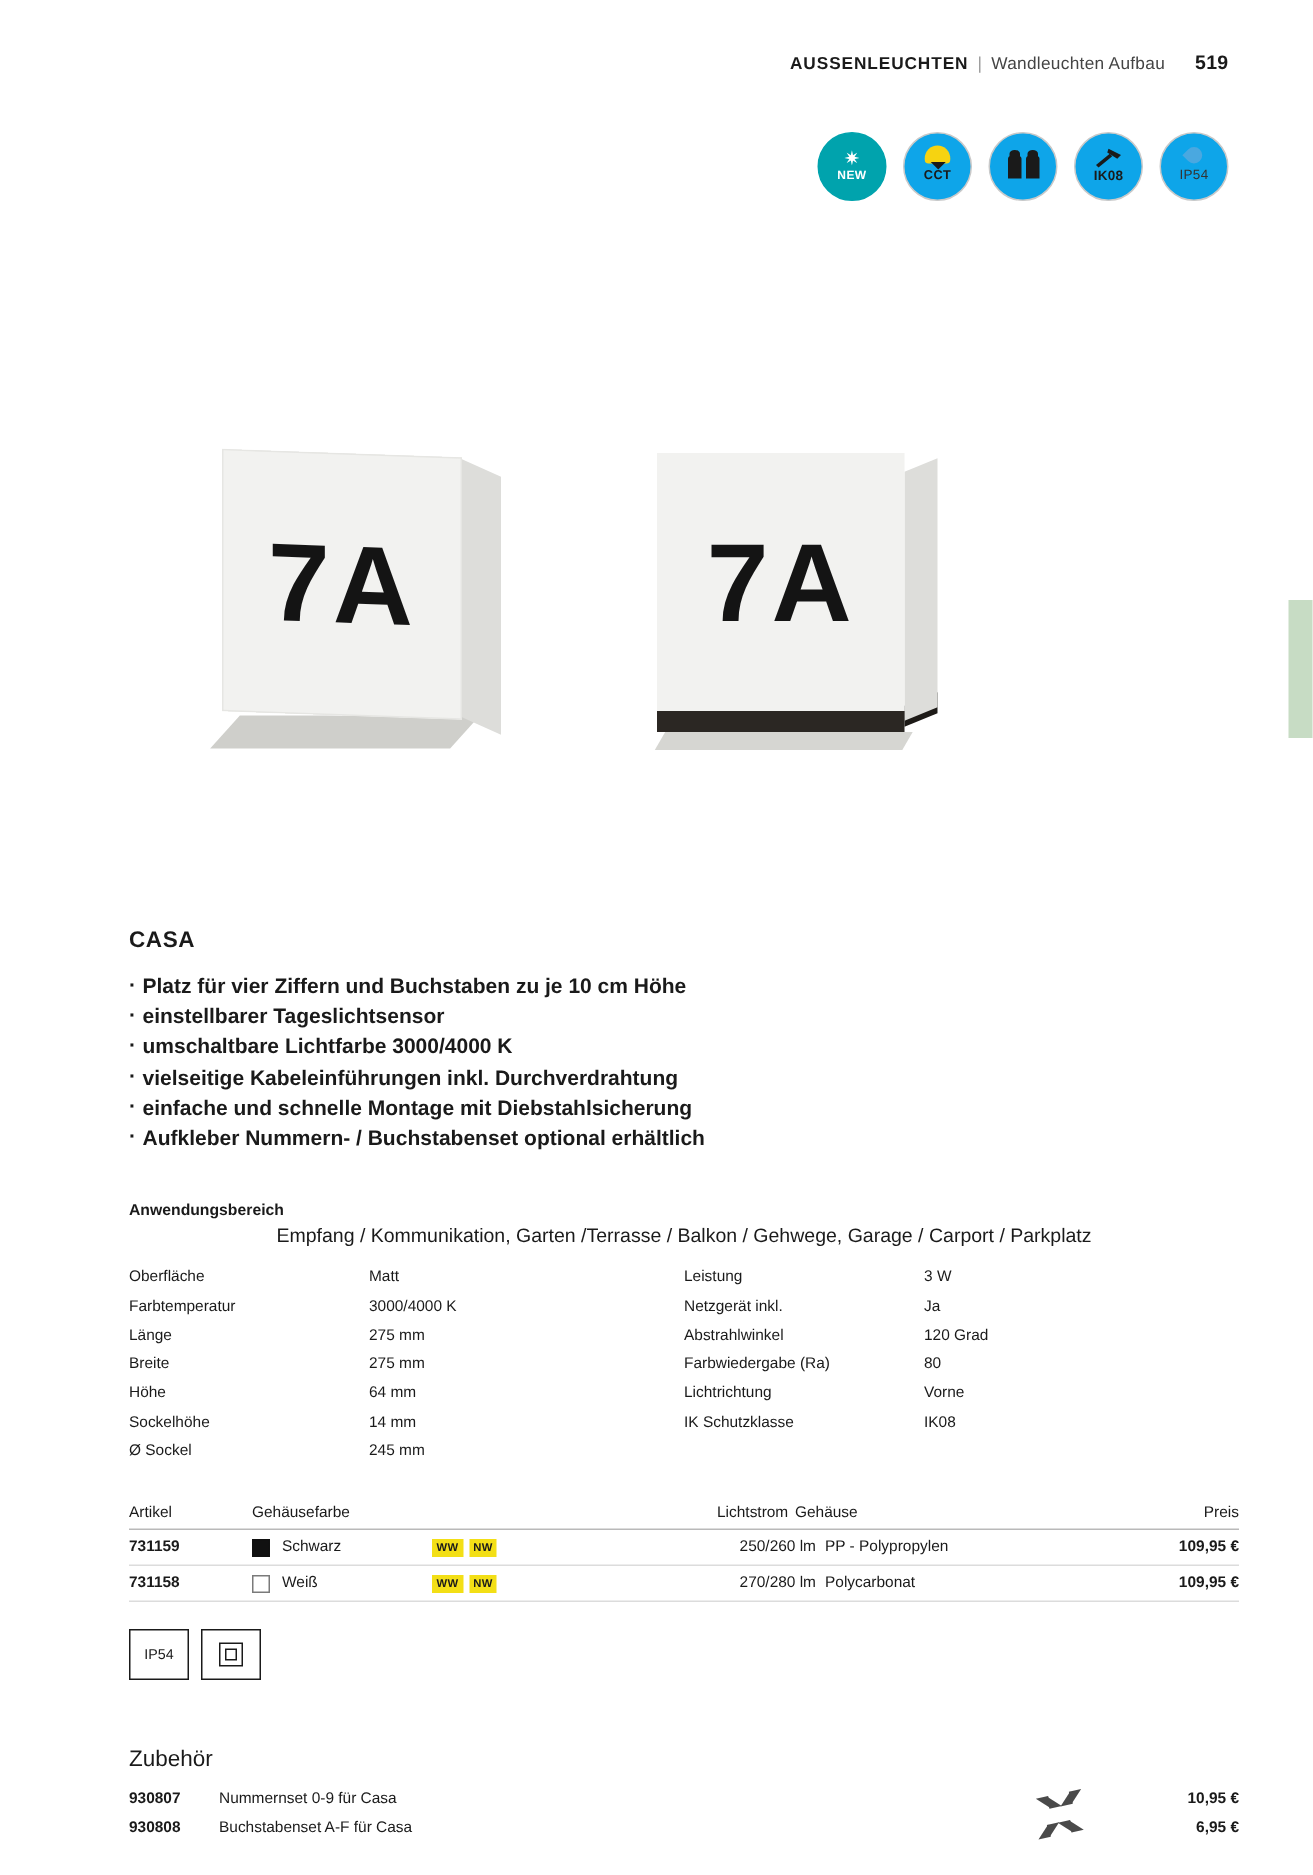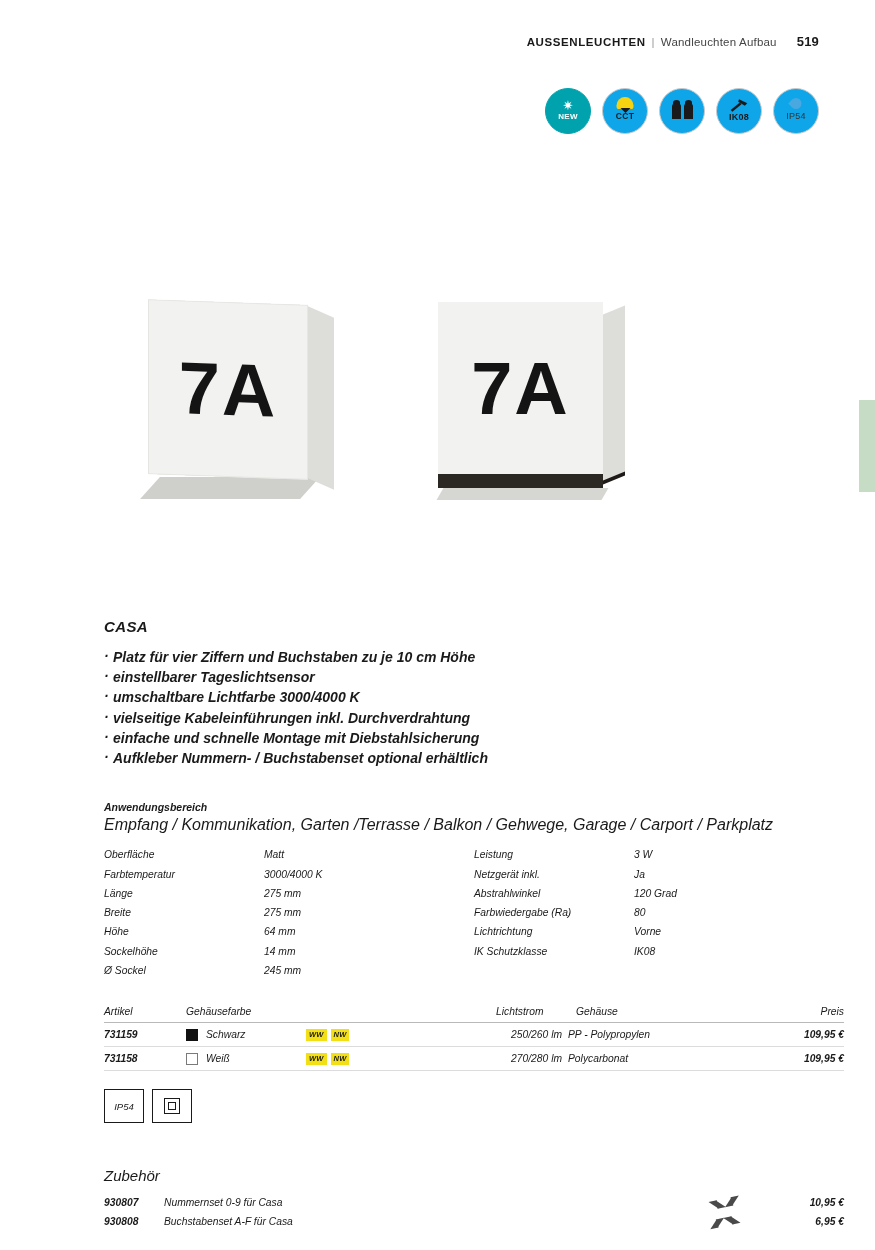--- a/index.html
+++ b/index.html
@@ -183,21 +183,21 @@
 
   
   .side-tab {
     position: absolute;
     right: 0; top: 400px;
     width: 16px; height: 92px;
     background: #c7dcc4;
   }
 
   
-  .content { position: absolute; left: 104px; top: 618px; width: 740px; font-style: italic; }
+  .content { position: absolute; left: 86px; top: 618px; width: 740px; }
   h1.title {
     font-size: 15px;
     font-weight: bold;
     letter-spacing: 0.4px;
     margin: 0 0 12px 0;
   }
   ul.features { list-style: none; margin: 0; padding: 0; }
   ul.features li {
     font-size: 14px;
     font-weight: bold;
@@ -210,23 +210,24 @@
     position: absolute;
     left: 0; top: -1px;
     font-weight: bold;
   }
   .app-head {
     font-size: 10.5px;
     font-weight: bold;
     margin-top: 33px;
   }
   .app-text {
-    font-size: 16px;
+    font-size: 13px;
     margin-top: 3px;
     color: #1a1a1a;
+    text-align: center;
   }
 
   
   .specs {
     margin-top: 11px;
     display: flex;
     font-size: 10.3px;
   }
   .spec-col { width: 50%; }
   .spec-row { display: flex; line-height: 19.3px; }
@@ -248,21 +249,21 @@
     height: 24px;
   }
   .c-art { width: 82px; font-weight: bold; }
   .c-color { width: 120px; display: flex; align-items: center; gap: 8px; }
   .c-ww { width: 190px; display: flex; gap: 4px; align-items: center; }
   .c-lm { width: 72px; text-align: right; padding-right: 6px; }
   .c-hous { flex: 1; }
   .c-price { width: 80px; text-align: right; font-weight: bold; }
   .art-head .c-art, .art-head .c-color, .art-head .c-ww,
   .art-head .c-lm, .art-head .c-hous, .art-head .c-price { font-weight: normal; }
-  .art-head .c-lm { text-align: left; padding-right: 14px; width: 80px; }
+  .art-head .c-lm { text-align: left; padding-right: 14px; width: 52px; }
   .swatch { width: 12px; height: 12px; border: 1px solid #7a7a7a; display: inline-block; }
   .swatch.black { background: #111; border-color: #111; }
   .swatch.white { background: #fff; }
   .tag {
     background: #f3df16;
     font-size: 7.5px;
     font-weight: bold;
     padding: 1.5px 3px;
     letter-spacing: 0.2px;
     line-height: 9px;

